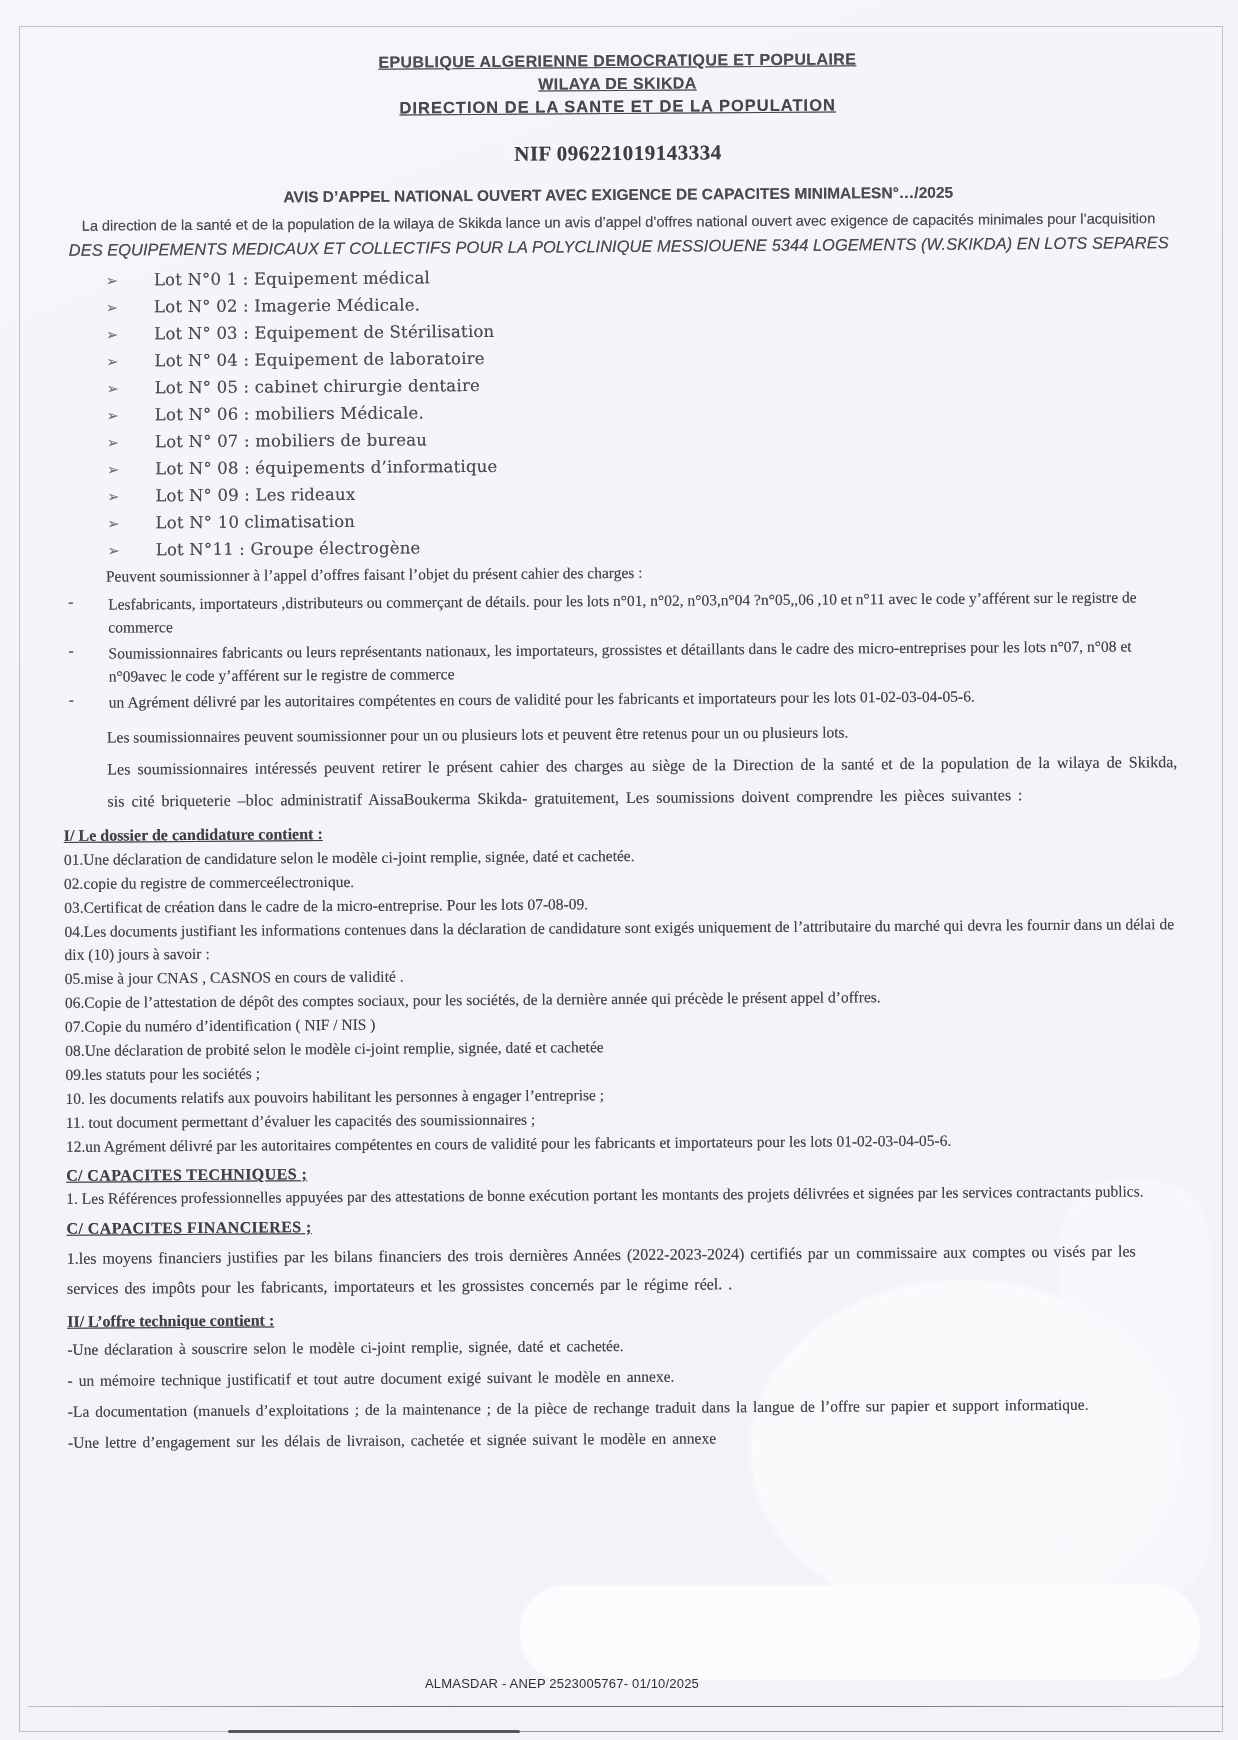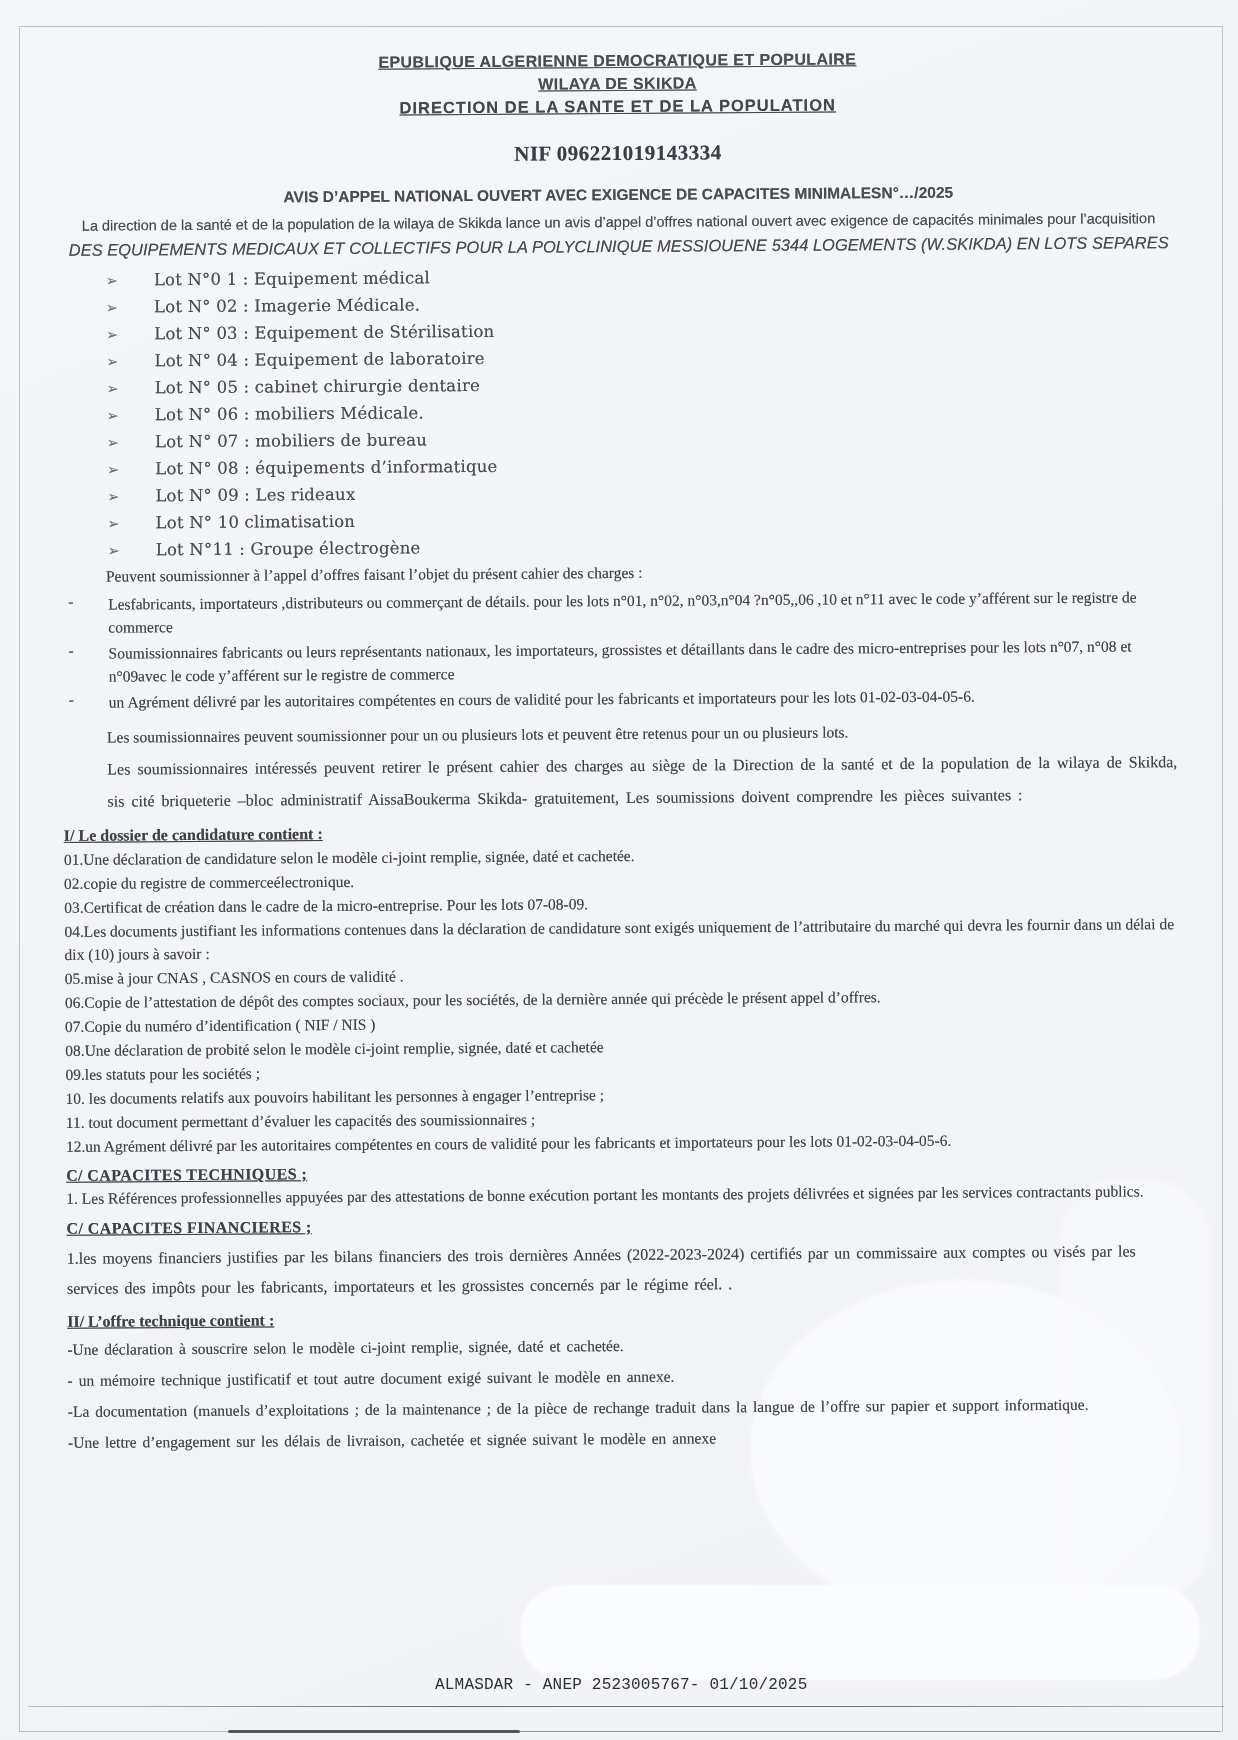--- a/index.html
+++ b/index.html
@@ -99,23 +99,23 @@
   .dossier{margin-top:3px;}
   .d-item{font-size:15.5px;line-height:23px;margin-bottom:1px;}
 
   .tech-text{font-size:15.5px;line-height:24px;margin-top:2px;padding-right:10px;}
   .fin-text{font-size:16px;line-height:30px;margin-top:6px;padding-right:6px;word-spacing:2px;}
 
   .offre{margin-top:6px;}
   .offre-item{font-size:15.5px;line-height:25px;margin-bottom:6px;word-spacing:2px;}
 
   .footer-text{
-    position:absolute;left:435px;top:1676px;
-    font-family:Liberation Mono, monospace;
-    font-size:16px;color:#2e2f35;letter-spacing:.2px;
+    position:absolute;left:425px;top:1676px;
+    font-family:Liberation Sans, sans-serif;
+    font-size:13px;color:#2e2f35;letter-spacing:.2px;
   }
   .footer-rule{
     position:absolute;left:28px;top:1706px;width:1196px;height:1px;
     background:linear-gradient(90deg,rgba(90,94,104,.35),rgba(70,74,84,.8) 35%,rgba(70,74,84,.75) 70%,rgba(110,114,124,.45));
   }
   .page-edge{
     position:absolute;left:228px;top:1730px;width:292px;height:3px;
     background:#3c3d44;opacity:.85;border-radius:2px;
   }
   .page-edge-thin{

